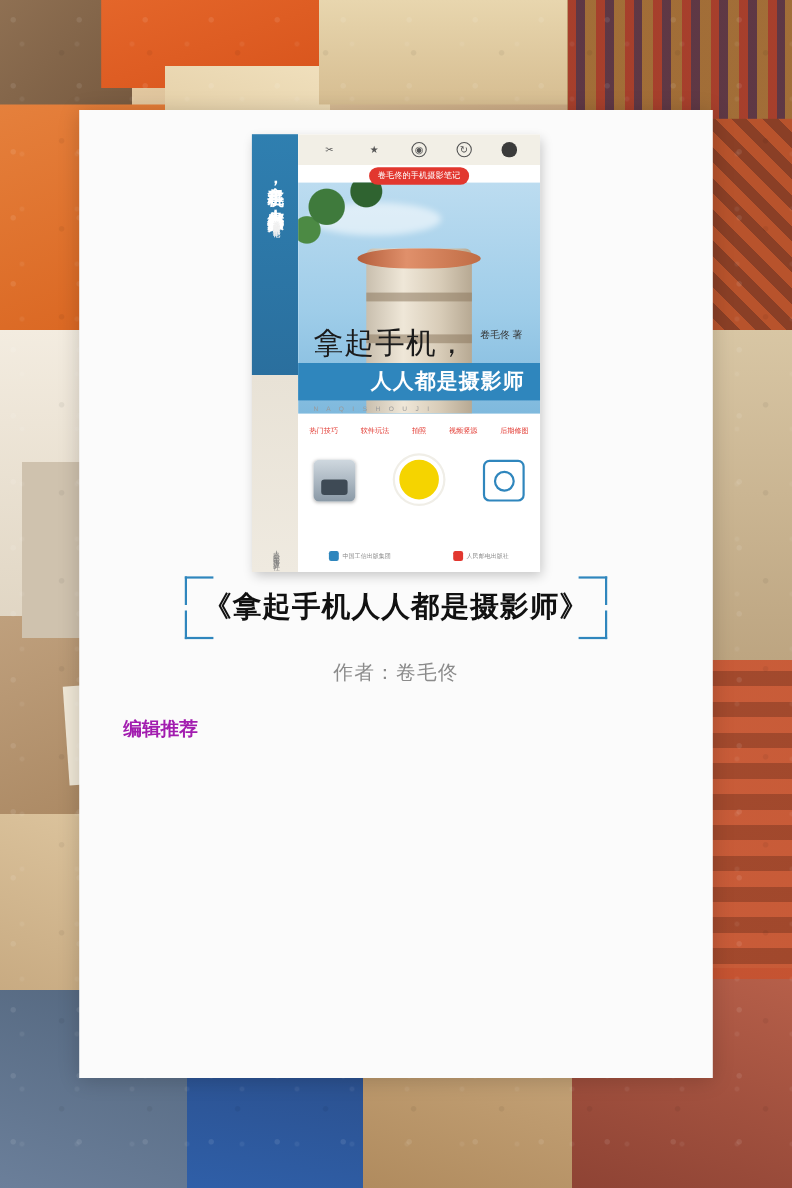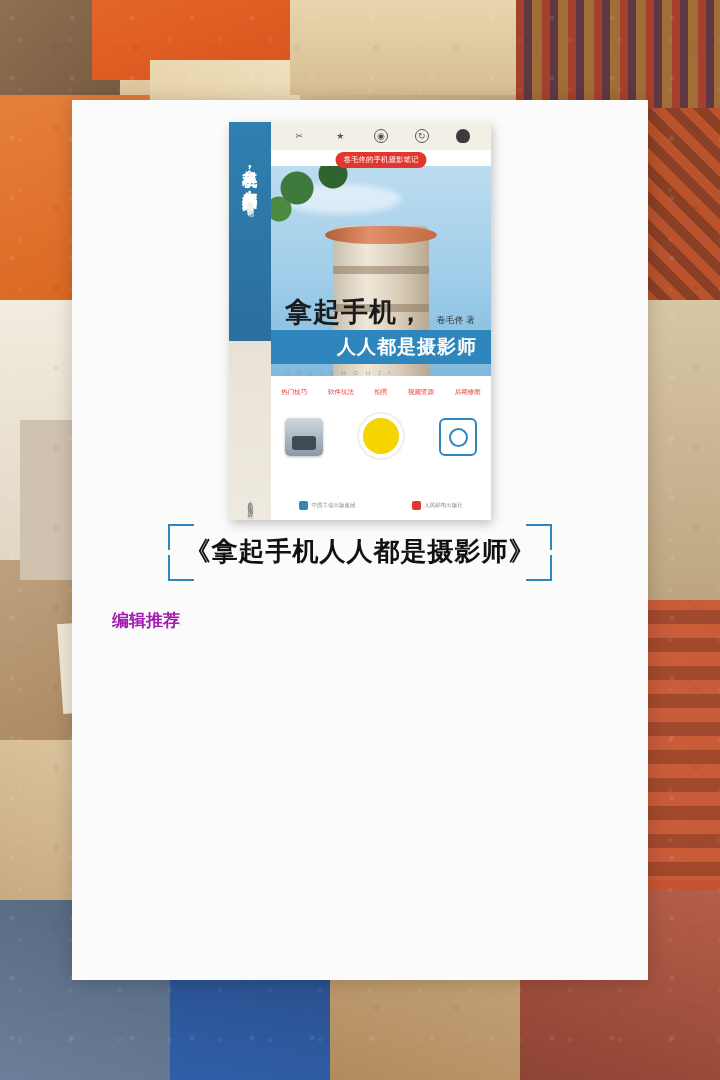--- a/index.html
+++ b/index.html
@@ -179,26 +179,26 @@
     background: rgba(140,120,95,.55);
   }
   .photo .leaves {
     position: absolute; left: -10px; top: -6px; width: 120px; height: 70px;
     background: radial-gradient(circle at 30% 40%, #3f7a3c 0 16px, transparent 17px),
                 radial-gradient(circle at 60% 20%, #2f6330 0 14px, transparent 15px),
                 radial-gradient(circle at 15% 70%, #4c8a44 0 12px, transparent 13px);
   }
   .cover-title {
     position: absolute; left: 14px; top: 172px;
-    font-size: 27px; font-weight: 700; color: #1b1b1b;
+    font-size: 27px; font-weight: 400; color: #1b1b1b;
     letter-spacing: 1px;
     z-index: 5;
   }
   .cover-author {
-    position: absolute; right: 16px; top: 192px;
+    position: absolute; right: 16px; top: 176px;
     font-size: 9px; color: #333; z-index: 5;
   }
   .title-bar {
     position: absolute; left: 0; right: 0; top: 208px;
     height: 34px; background: #2f86bd; z-index: 4;
     display: flex; align-items: center; justify-content: flex-end;
     padding-right: 14px;
   }
   .title-bar span { color: #fff; font-size: 19px; font-weight: 800; letter-spacing: 1px; }
   .pinyin {
@@ -390,17 +390,18 @@
   </div>
 
   <div class="title-frame">
     <span class="corner tl"></span>
     <span class="corner tr"></span>
     <span class="corner bl"></span>
     <span class="corner br"></span>
     <div class="book-title">《拿起手机人人都是摄影师》</div>
   </div>
 
+  <div class="author-line">作者：卷毛佟</div>
 
   <div class="section-label">编辑推荐</div>
 
 
 </div>
 
 </body></html>

